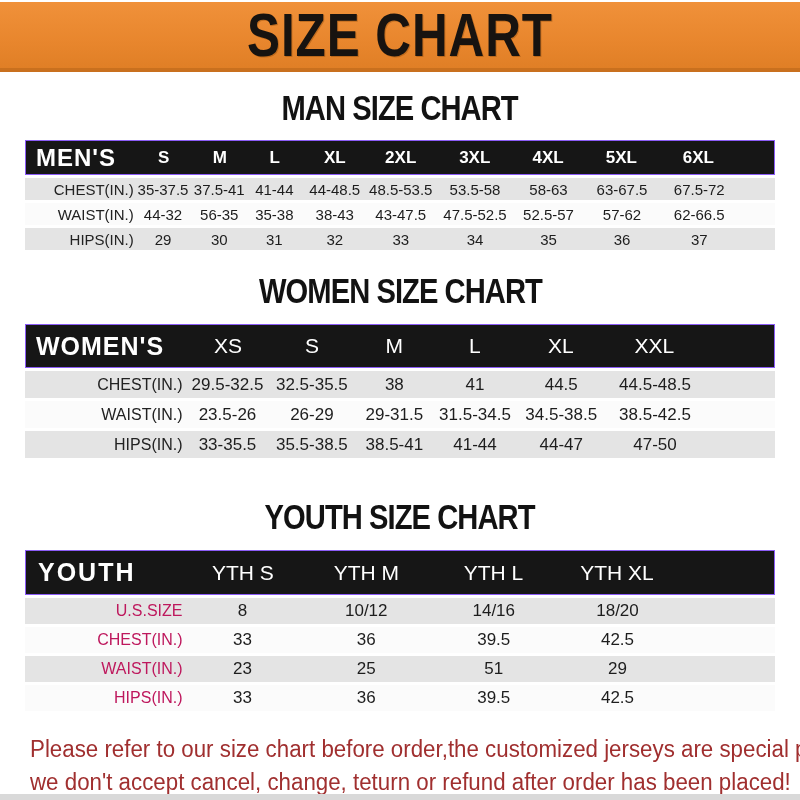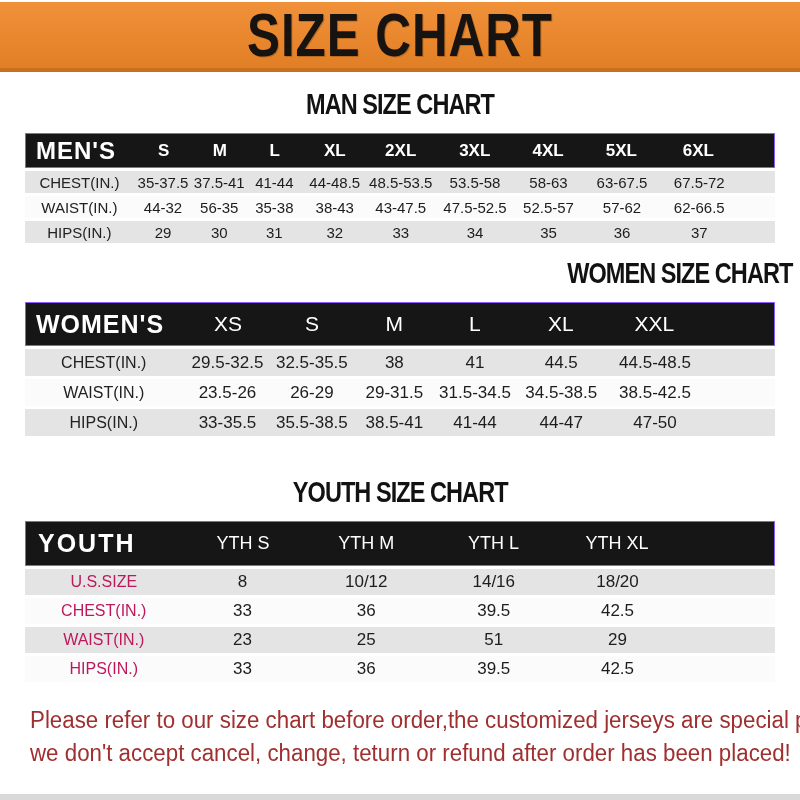--- a/index.html
+++ b/index.html
@@ -24,40 +24,40 @@
     letter-spacing: 1px;
     display: inline-block;
     transform: scale(0.95, 1.18);
     text-shadow: 1px 1px 0 rgba(120,60,0,0.35);
     white-space: nowrap;
   }
 
   
   .section-heading {
     text-align: center;
-    font-size: 25px; font-weight: bold; color: #121212;
+    font-size: 31px; font-weight: bold; color: #121212;
     letter-spacing: -1px;
   }
   .section-heading > span { display: inline-block; transform: scale(0.94, 1.15); white-space: nowrap; }
   .h-man   { margin-top: 18px; }
-  .h-women { margin-top: 16px; text-align: right; }
+  .h-women { margin-top: 24px; }
   .h-youth { margin-top: 42px; }
 
   
   .size-table { margin: 14px 25px 0 25px; }
   .thead {
     background: #161616; color: #ffffff;
     display: flex; align-items: center;
     border: 1px solid #8b5cf6;
   }
   .trow { display: flex; align-items: center; margin-top: 3px; }
   .row-gray { background: #e4e4e4; }
   .row-lite { background: #fbfbfb; }
   .cell { text-align: center; overflow: hidden; white-space: nowrap; }
-  .cell.lbl-cell { font-weight: bold; }
+  .cell.lbl-cell { font-weight: bold; text-align: right; }
 
   
   .t-mens .thead { height: 35px; }
   .t-mens .trow  { height: 22px; font-size: 15px; }
   .t-mens .thead .cell { font-size: 17px; font-weight: bold; }
   .t-mens .thead .lbl-cell { font-size: 24px; text-align: left; padding-left: 10px; letter-spacing: 1px; }
   .t-mens .trow .lbl-cell { font-size: 15px; font-weight: normal; color: #222; }
   .t-mens .cell:nth-child(1){width:14.5%}
   .t-mens .cell:nth-child(2){width:7.8%}
   .t-mens .cell:nth-child(3){width:7.2%}
@@ -81,21 +81,21 @@
   .t-women .cell:nth-child(3){width:10.5%}
   .t-women .cell:nth-child(4){width:11.5%}
   .t-women .cell:nth-child(5){width:10%}
   .t-women .cell:nth-child(6){width:13%}
   .t-women .cell:nth-child(7){width:12%}
   .t-women .cell:nth-child(8){width:10%}
 
   
   .t-youth .thead { height: 45px; }
   .t-youth .trow  { height: 26px; font-size: 17px; }
-  .t-youth .thead .cell { font-size: 18px; }
+  .t-youth .thead .cell { font-size: 21px; }
   .t-youth .thead .lbl-cell { font-size: 25px; text-align: left; padding-left: 12px; letter-spacing: 2px; }
   .t-youth .trow .lbl-cell { font-size: 16px; font-weight: normal; color: #be185d; }
   .t-youth .cell:nth-child(1){width:21%}
   .t-youth .cell:nth-child(2){width:16%}
   .t-youth .cell:nth-child(3){width:17%}
   .t-youth .cell:nth-child(4){width:17%}
   .t-youth .cell:nth-child(5){width:16%}
   .t-youth .cell:nth-child(6){width:13%}
 
   

